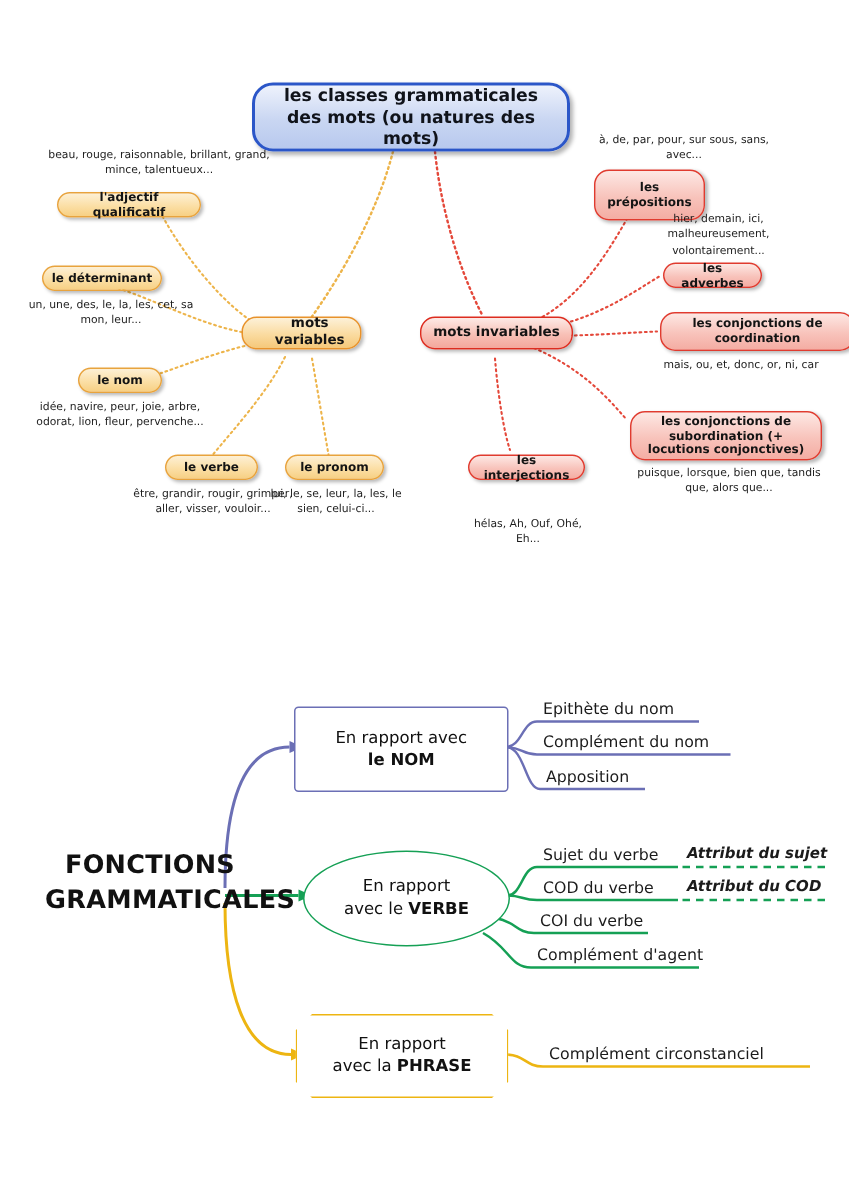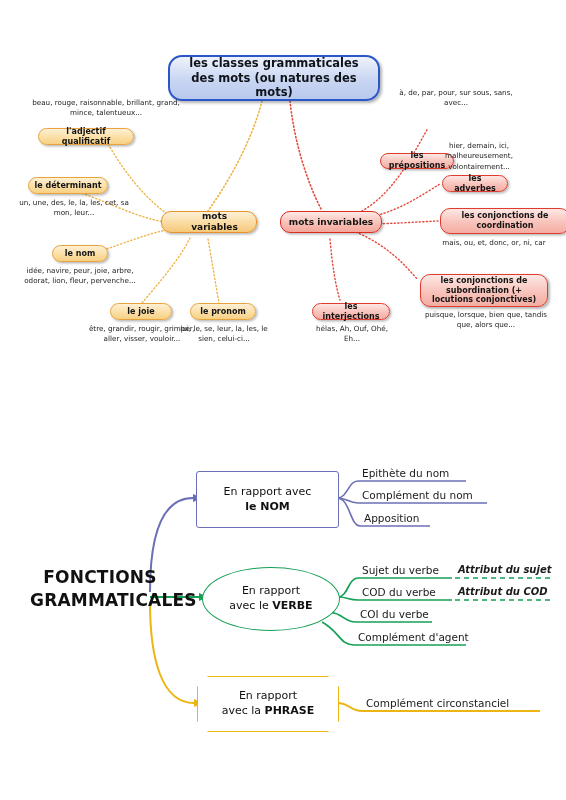--- a/index.html
+++ b/index.html
@@ -142,21 +142,21 @@
     <line x1="455" y1="600" x2="553" y2="600" stroke="#15a055" stroke-width="1.7" stroke-dasharray="5 4"></line>
 
     <path d="M337,703 C350,703 350,711 362,711" fill="none" stroke="#edb512" stroke-width="1.8"></path>
     <line x1="362" y1="711" x2="540" y2="711" stroke="#edb512" stroke-width="1.8"></line>
   </svg>
 
   <div class="node title-node">
     <span>les classes grammaticales des mots (ou natures des mots)</span>
   </div>
 
-  <div class="node pill orange big" style="left:161px;top:211px;width:96px;height:22px;padding-left:16px;">
+  <div class="node pill orange big" style="left:161px;top:211px;width:80px;height:22px;padding-left:16px;">
     <span>mots variables</span>
   </div>
   <div class="node pill red big" style="left:280px;top:211px;width:102px;height:22px;">
     <span>mots invariables</span>
   </div>
 
   <div class="examples" style="left:22px;top:98px;width:168px;">beau, rouge, raisonnable, brillant, grand, mince, talentueux...</div>
   <div class="node pill orange" style="left:38px;top:128px;width:96px;height:17px;">
     <span>l'adjectif qualificatif</span>
   </div>
@@ -165,31 +165,31 @@
     <span>le déterminant</span>
   </div>
   <div class="examples" style="left:14px;top:198px;width:120px;">un, une, des, le, la, les, cet, sa mon, leur...</div>
 
   <div class="node pill orange" style="left:52px;top:245px;width:56px;height:17px;">
     <span>le nom</span>
   </div>
   <div class="examples" style="left:16px;top:266px;width:128px;">idée, navire, peur, joie, arbre, odorat, lion, fleur, pervenche...</div>
 
   <div class="node pill orange" style="left:110px;top:303px;width:62px;height:17px;">
-    <span>le joie</span>
+    <span>le verbe</span>
   </div>
   <div class="examples" style="left:86px;top:324px;width:112px;">être, grandir, rougir, grimper, aller, visser, vouloir...</div>
 
   <div class="node pill orange" style="left:190px;top:303px;width:66px;height:17px;">
     <span>le pronom</span>
   </div>
   <div class="examples" style="left:172px;top:324px;width:104px;">lui, le, se, leur, la, les, le sien, celui-ci...</div>
 
   <div class="examples" style="left:390px;top:88px;width:132px;text-align:center;">à, de, par, pour, sur sous, sans, avec...</div>
-  <div class="node pill red" style="left:380px;top:113px;width:74px;height:16px;margin-top:40px;">
+  <div class="node pill red" style="left:396px;top:113px;width:74px;height:34px;">
     <span>les prépositions</span>
   </div>
 
   <div class="examples" style="left:424px;top:141px;width:110px;">hier, demain, ici, malheureusement, volontairement...</div>
   <div class="node pill red" style="left:442px;top:175px;width:66px;height:17px;">
     <span>les adverbes</span>
   </div>
 
   <div class="node pill red" style="left:440px;top:208px;width:130px;height:26px;">
     <span>les conjonctions de coordination</span>
@@ -197,21 +197,21 @@
   <div class="examples" style="left:442px;top:238px;width:104px;">mais, ou, et, donc, or, ni, car</div>
 
   <div class="node pill red" style="left:420px;top:274px;width:128px;height:33px;">
     <span>les conjonctions de subordination (+ locutions conjonctives)</span>
   </div>
   <div class="examples" style="left:424px;top:310px;width:124px;">puisque, lorsque, bien que, tandis que, alors que...</div>
 
   <div class="node pill red" style="left:312px;top:303px;width:78px;height:17px;">
     <span>les interjections</span>
   </div>
-  <div class="examples" style="left:310px;top:324px;width:84px;">hélas, Ah, Ouf, Ohé, Eh...</div>
+  <div class="examples" style="left:310px;top:344px;width:84px;">hélas, Ah, Ouf, Ohé, Eh...</div>
 
   <div class="fg-title">
     <div>FONCTIONS</div>
     <div>GRAMMATICALES</div>
   </div>
 
   <div class="box-nom">
     <div>
       <span>En rapport avec</span><br>
       <b>le NOM</b>

